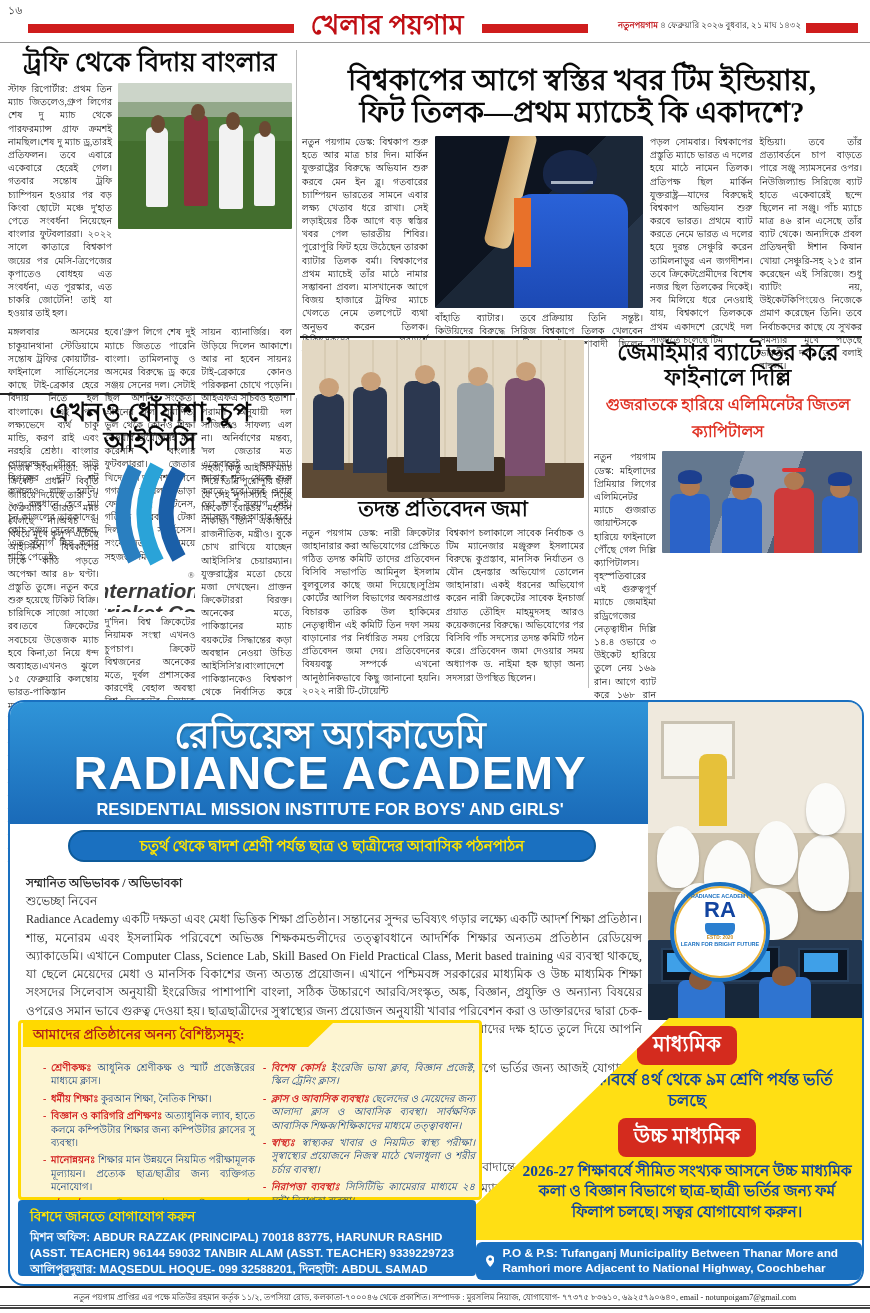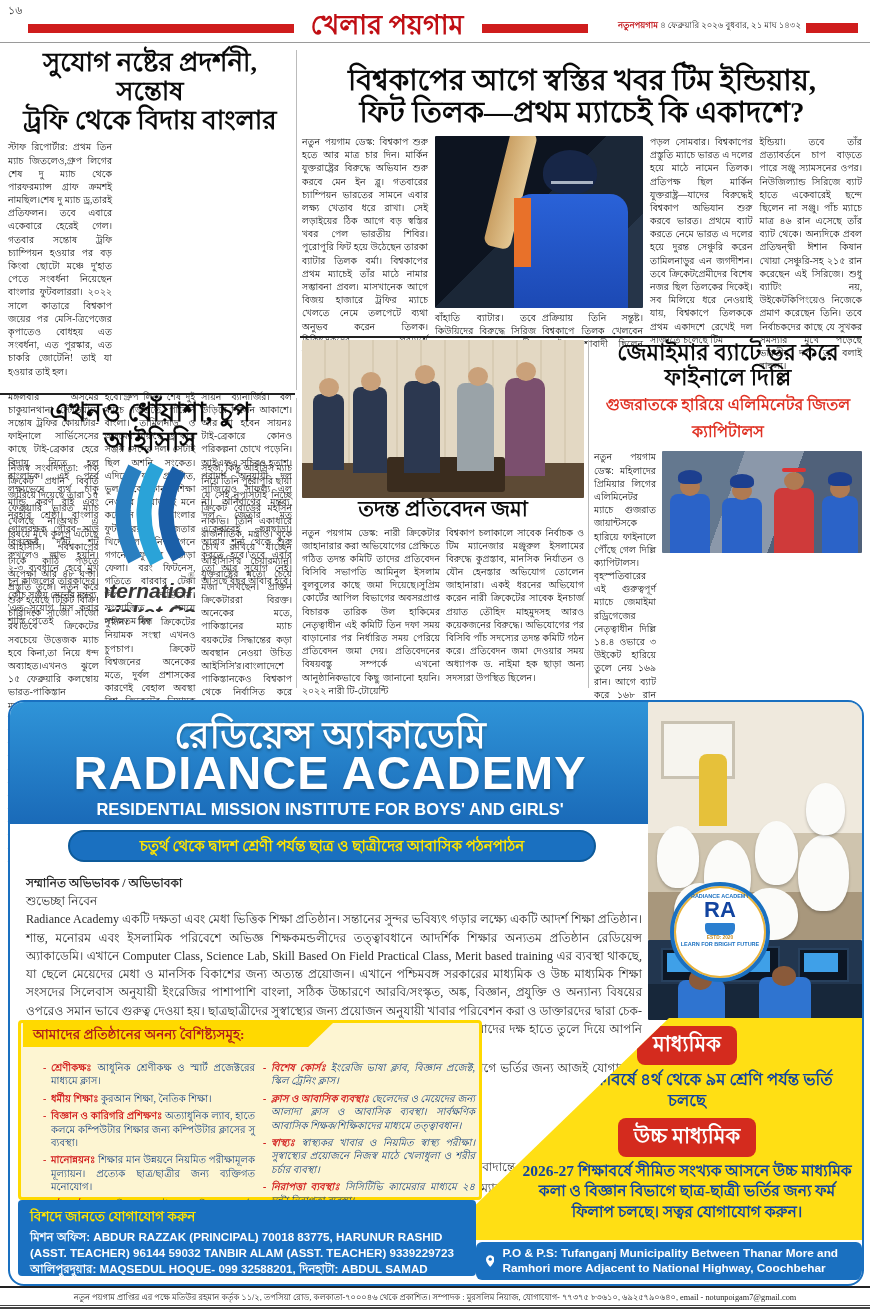--- a/index.html
+++ b/index.html
@@ -119,23 +119,22 @@
 
   <div class="abs pageno">১৬</div>
   <div class="abs redbar" style="left:28px;top:24px;width:266px;"></div>
   <div class="abs masthead-title">খেলার পয়গাম</div>
   <div class="abs redbar" style="left:482px;top:24px;width:106px;"></div>
   <div class="abs dateline"><span class="brand">নতুনপয়গাম</span><span> ৪ ফেব্রুয়ারি ২০২৬ বুধবার, ২১ মাঘ ১৪৩২</span></div>
   <div class="abs redbar" style="left:806px;top:23px;width:52px;height:10px;"></div>
   <div class="abs hline" style="left:0;top:42px;width:870px;"></div>
 
   <div class="abs" style="left:8px;top:48px;width:284px;">
-    <div class="headline" style="font-size:26px;">সুযোগ নষ্টের প্রদর্শনী, সন্তোষ</div>
     <div class="headline" style="font-size:26px;">ট্রফি থেকে বিদায় বাংলার</div>
-    <div style="display:flex;gap:6px;margin-top:6px;flex-direction:column;">
+    <div style="display:flex;gap:6px;margin-top:6px;">
       <div class="bodytext" style="width:104px;flex:none;">স্টাফ রিপোর্টার: প্রথম তিন ম্যাচ জিতলেও,গ্রুপ লিগের শেষ দু ম্যাচ থেকে পারফরম্যান্স গ্রাফ ক্রমশই নামছিল।শেষ দু ম্যাচ ড্র,তারই প্রতিফলন। তবে এবারে একেবারে হেরেই গেল। গতবার সন্তোষ ট্রফি চ্যাম্পিয়ন হওয়ার পর বড় কিংবা ছোটো মঞ্চে দু'হাত পেতে সংবর্ধনা নিয়েছেন বাংলার ফুটবলাররা। ২০২২ সালে কাতারে বিশ্বকাপ জয়ের পর মেসি-ত্রিপেজের কৃপাতেও বোধহয় এত সংবর্ধনা, এত পুরস্কার, এত চাকরি জোটেনি! তাই যা হওয়ার তাই হল।</div>
       <div class="photo ph-foot" style="flex:1;height:146px;">
         <span class="jw" style="left:16%;top:30%;width:13%;height:55%;"></span>
         <span class="jm" style="left:38%;top:22%;width:14%;height:62%;"></span>
         <span class="jw" style="left:58%;top:28%;width:14%;height:58%;"></span>
         <span class="jw" style="left:78%;top:34%;width:12%;height:50%;"></span>
         <span class="head" style="left:19%;top:22%;width:8%;height:12%;"></span>
         <span class="head" style="left:42%;top:14%;width:8%;height:12%;"></span>
         <span class="head" style="left:62%;top:20%;width:8%;height:12%;"></span>
         <span class="head" style="left:81%;top:26%;width:7%;height:11%;"></span>

